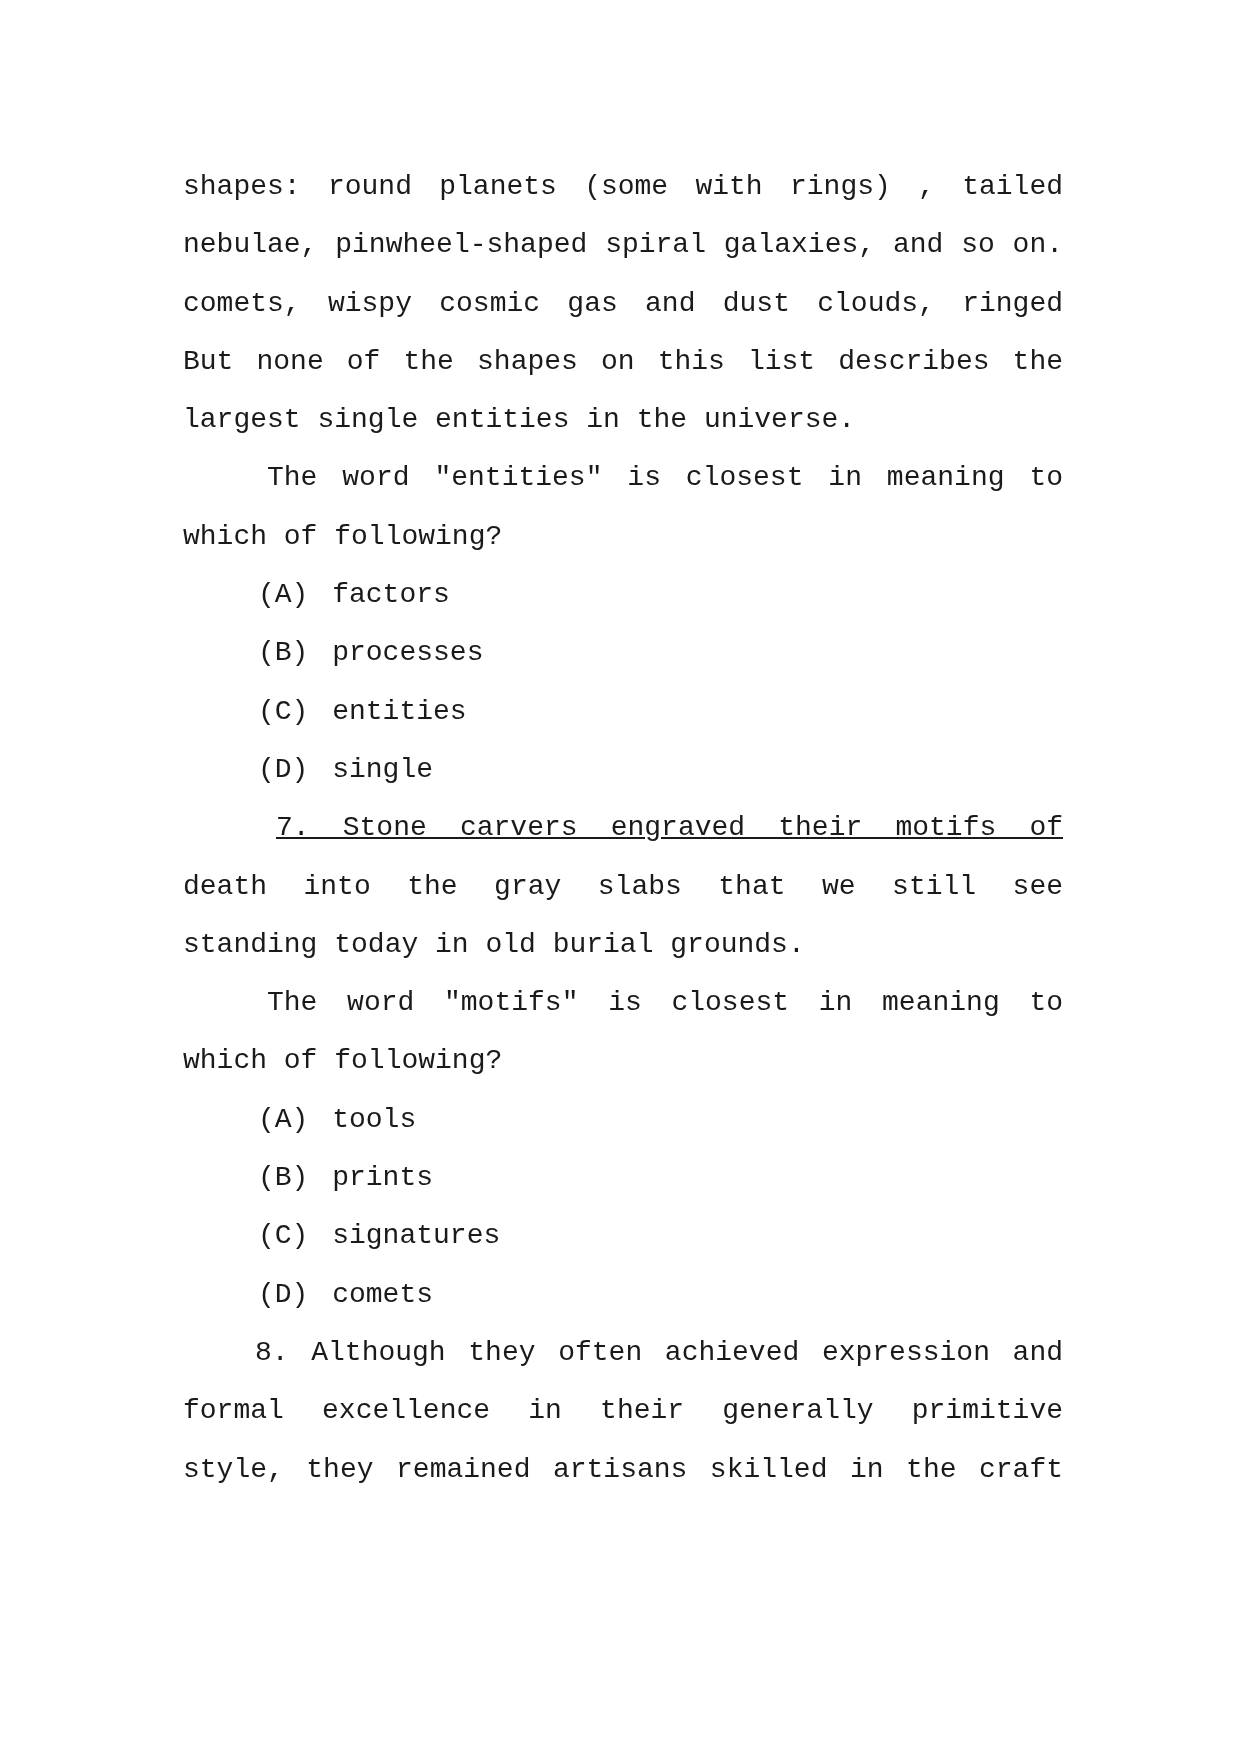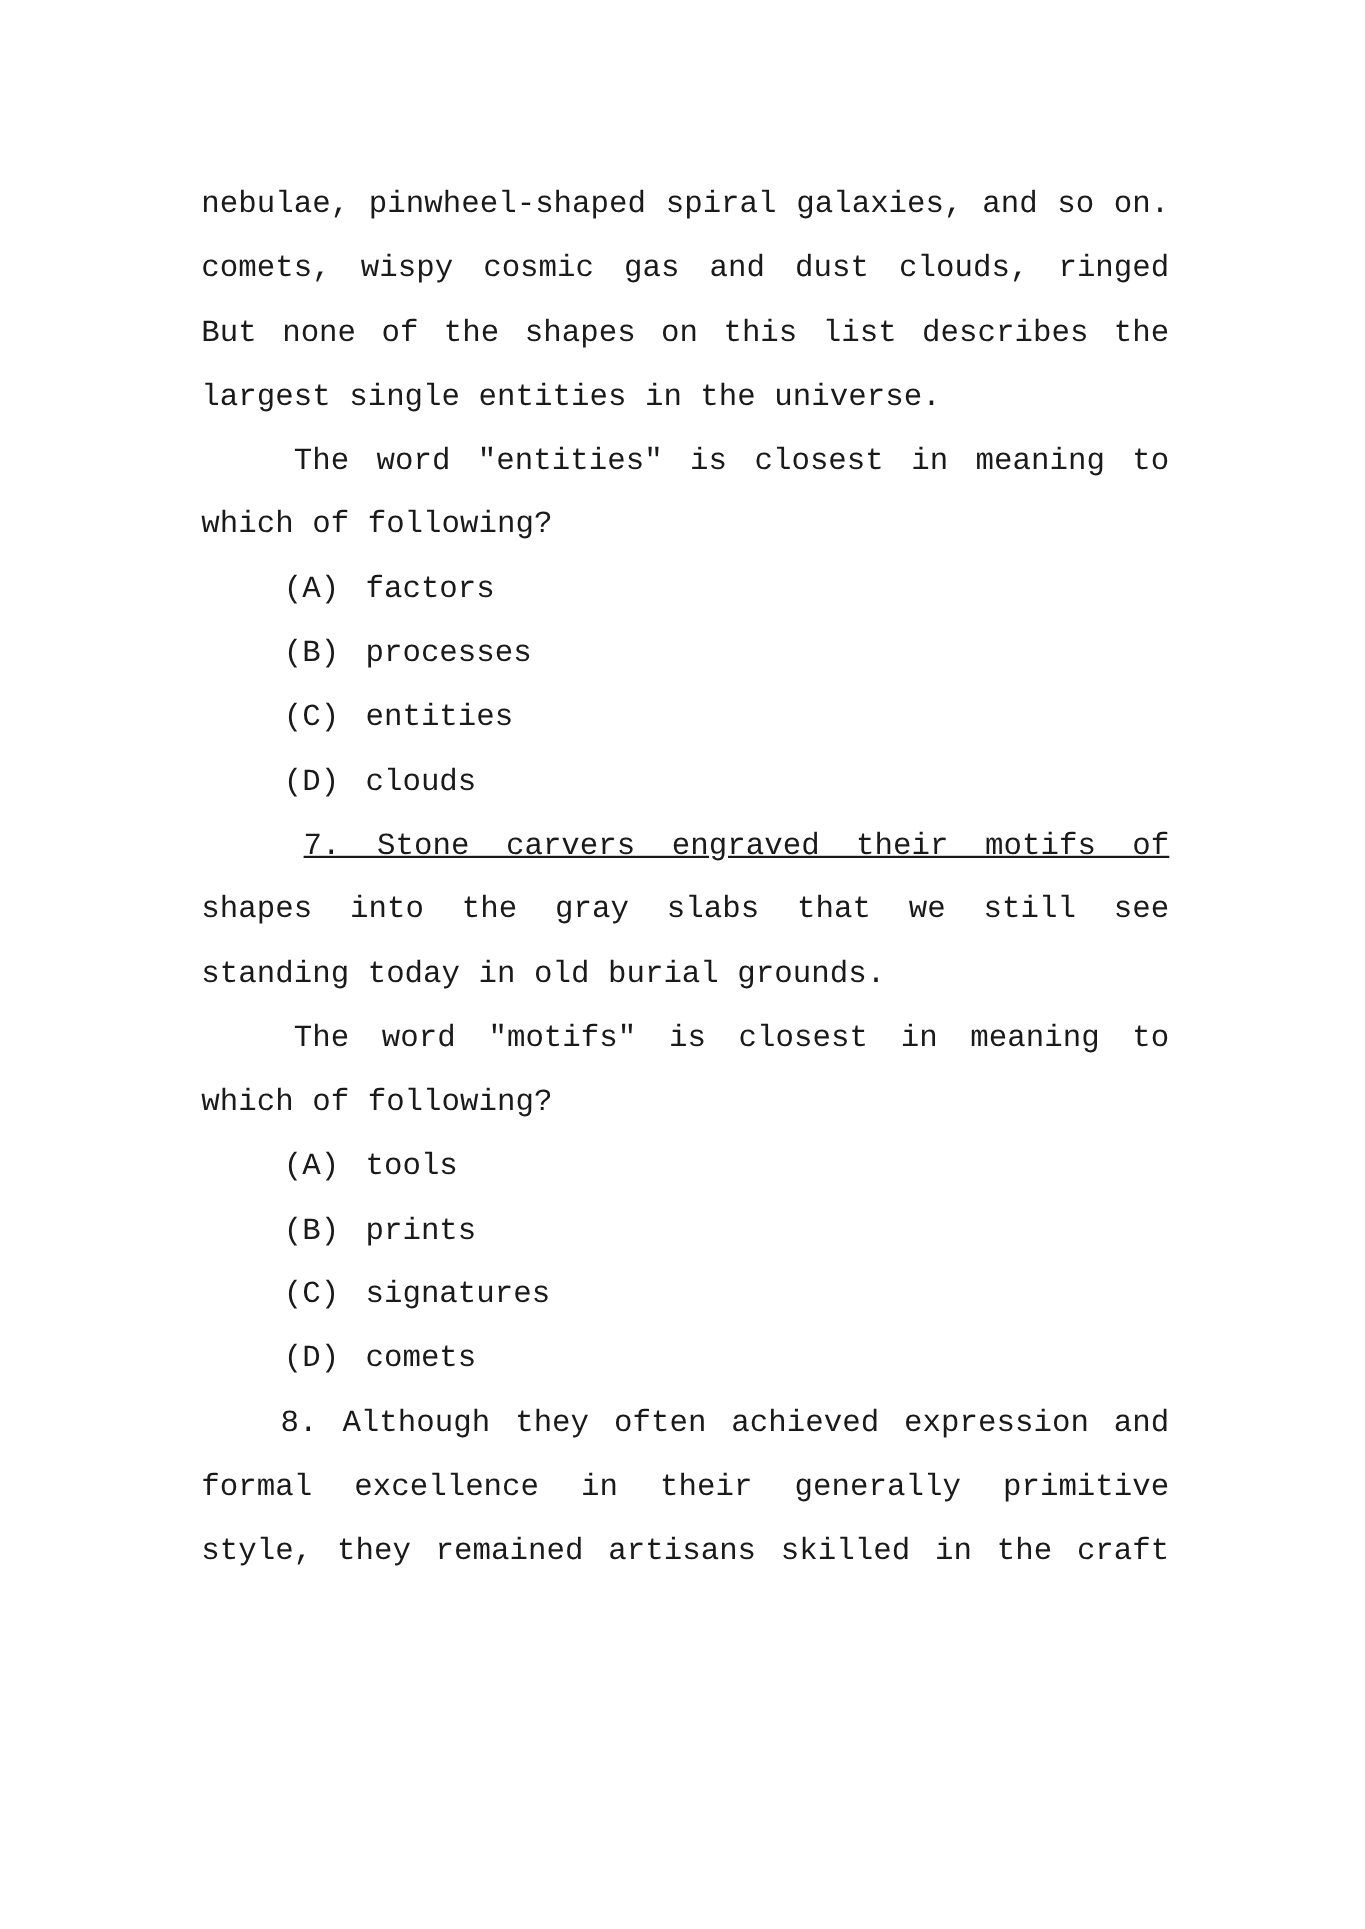--- a/index.html
+++ b/index.html
@@ -40,41 +40,42 @@
   .ind-n7   { padding-left: 93px; text-decoration: underline; }
   
   .ind-n8   { padding-left: 72px; }
 </style>
 </head>
 <body>
 
 <div class="page">
 
   <div>
+    <div class="line just">shapes: round planets (some with rings) , tailed</div>
     <div class="line just">nebulae, pinwheel-shaped spiral galaxies, and so on.</div>
     <div class="line just">comets, wispy cosmic gas and dust clouds, ringed</div>
     <div class="line just">But none of the shapes on this list describes the</div>
     <div class="line">largest single entities in the universe.</div>
   </div>
 
   <div>
     <div class="line just ind-stem">The word "entities" is closest in meaning to</div>
     <div class="line">which of following?</div>
   </div>
 
   <div>
     <div class="line ind-opt">(A) factors</div>
     <div class="line ind-opt">(B) processes</div>
     <div class="line ind-opt">(C) entities</div>
-    <div class="line ind-opt">(D) clouds</div>
+    <div class="line ind-opt">(D) single</div>
   </div>
 
   <div>
     <div class="line just ind-n7">7. Stone carvers engraved their motifs of</div>
-    <div class="line just">shapes into the gray slabs that we still see</div>
+    <div class="line just">death into the gray slabs that we still see</div>
     <div class="line">standing today in old burial grounds.</div>
   </div>
 
   <div>
     <div class="line just ind-stem">The word "motifs" is closest in meaning to</div>
     <div class="line">which of following?</div>
   </div>
 
   <div>
     <div class="line ind-opt">(A) tools</div>

